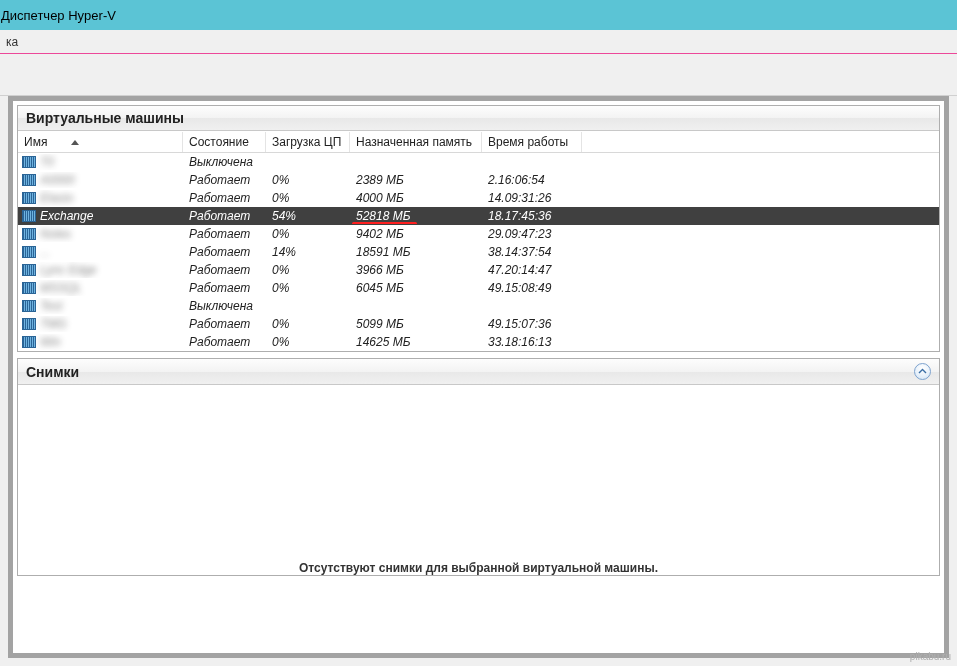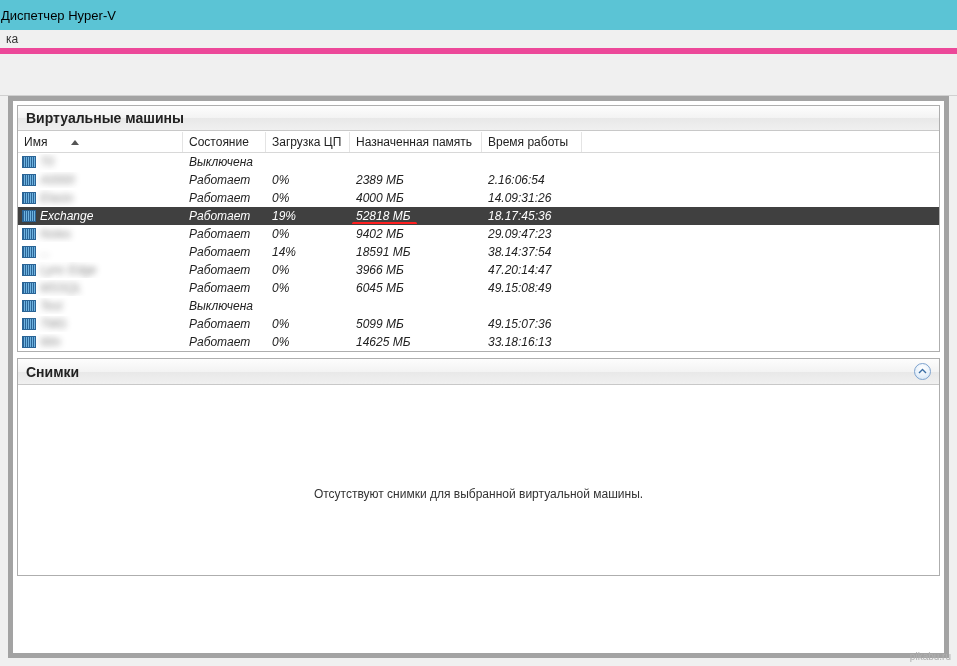--- a/index.html
+++ b/index.html
@@ -26,21 +26,21 @@
       border: 1px solid #5bc4d5;
     }
     .menubar {
       background: #f0f0f0;
       height: 24px;
       padding-left: 6px;
       font-size: 12px;
       color: #333;
       display: flex;
       align-items: center;
-      border-bottom: 6px solid #ec4899;
+      border-bottom: 1px solid #ec4899;
     }
     .gap {
       height: 42px;
       background: #f0f0f0;
       border-bottom: 1px solid #d0d0d0;
     }
     .content-area {
       background: #fff;
       border: 5px solid #a3a3a3;
       margin: 0 8px 0 8px;
@@ -126,25 +126,26 @@
       opacity: 0.55;
       display: inline-block;
     }
     .snapshots-panel {
       margin: 6px 4px 0 4px;
     }
     .snapshots-body {
       background: #fff;
       height: 190px;
       display: flex;
-      align-items: center;
+      align-items: flex-end;
       justify-content: center;
       padding-top: 28px;
       color: #333;
       font-size: 12px;
+      font-weight: bold;
     }
     .collapse-btn {
       width: 17px;
       height: 17px;
       border-radius: 50%;
       border: 1px solid #7da2ce;
       background: radial-gradient(circle at 50% 30%, #fff 0%, #e6f0fa 60%, #cfe3f5 100%);
       display: flex;
       align-items: center;
       justify-content: center;
@@ -253,21 +254,21 @@
           <div class="cell col-mem">4000 МБ</div>
           <div class="cell col-uptime">14.09:31:26</div>
           <div class="cell col-status"></div>
         </div>
         <div class="vm-row selected">
           <div class="cell vm-name-cell">
             <span class="vm-icon"></span>
             <span>Exchange</span>
           </div>
           <div class="cell col-state">Работает</div>
-          <div class="cell col-cpu">19%</div>
+          <div class="cell col-cpu">54%</div>
           <div class="cell col-mem"><span class="underline-red">52818 МБ</span></div>
           <div class="cell col-uptime">18.17:45:36</div>
           <div class="cell col-status"></div>
         </div>
         <div class="vm-row">
           <div class="cell vm-name-cell">
             <span class="vm-icon"></span>
             <span class="blurred">Notes</span>
           </div>
           <div class="cell col-state">Работает</div>

